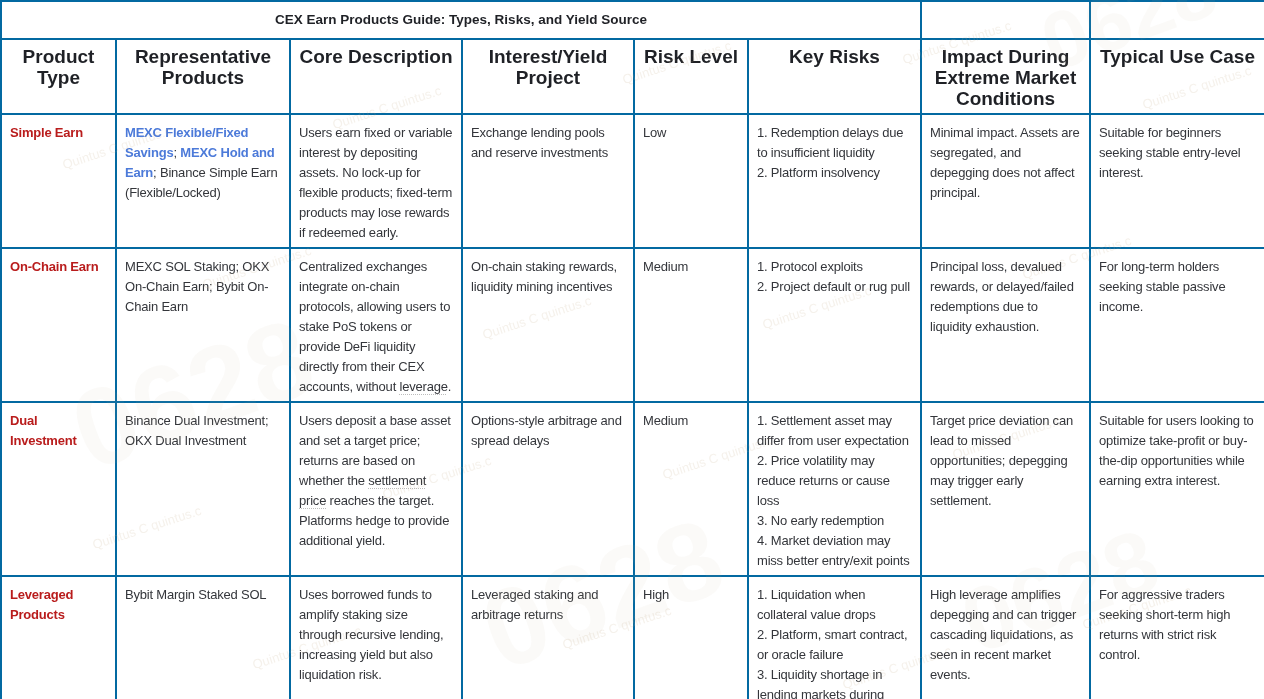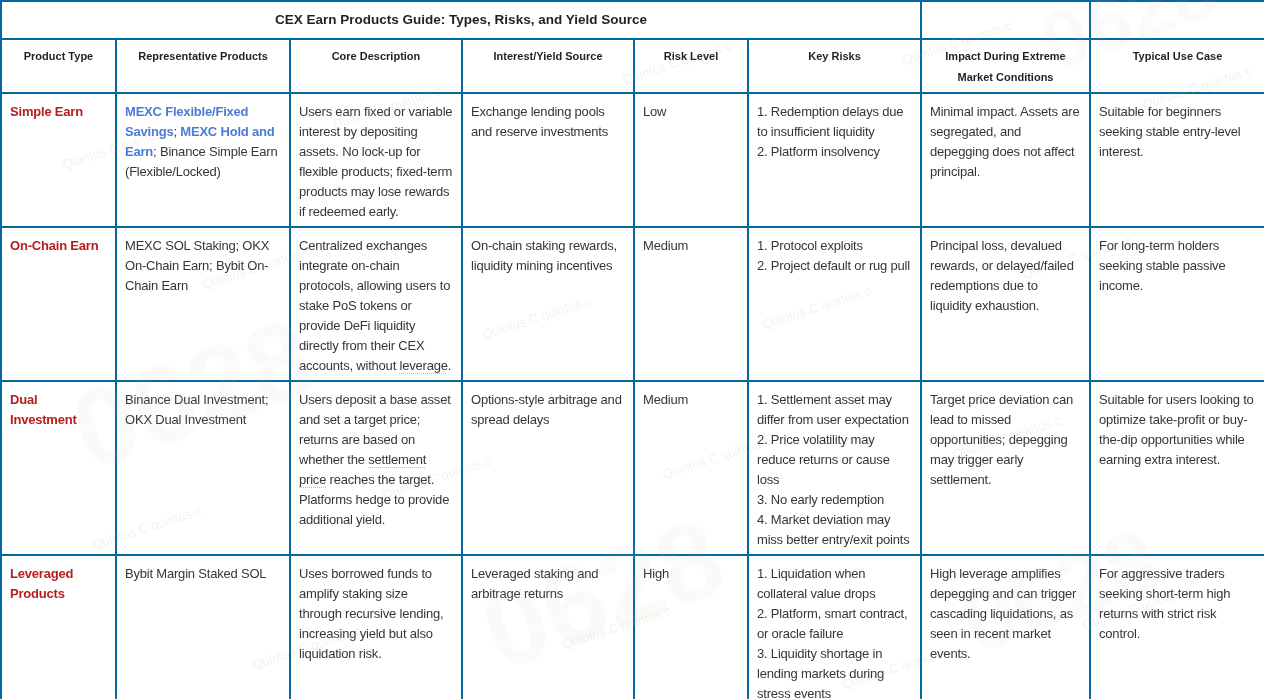--- a/index.html
+++ b/index.html
@@ -42,21 +42,21 @@
     font-size: 13.5px;
     color: #1f2126;
     letter-spacing: 0;
   }
   .header-row th {
     height: 36px;
     padding: 6px 6px 4px 6px;
     text-align: center;
     vertical-align: top;
     font-weight: 700;
-    font-size: 11px;
+    font-size: 19px;
     line-height: 21px;
     color: #1f2126;
     letter-spacing: 0;
   }
   .body-row td.cell-product-type {
     font-weight: 700;
     color: #b91c1c;
   }
   .prewrap { white-space: pre-line; }
   .seg-link { color: #4c7ad9; cursor: pointer; font-weight: bold; }
@@ -113,21 +113,21 @@
   <tbody>
     <tr class="title-row">
       <td colspan="6">CEX Earn Products Guide: Types, Risks, and Yield Source</td>
       <td></td>
       <td></td>
     </tr>
     <tr class="header-row">
       <th>Product Type</th>
       <th>Representative Products</th>
       <th>Core Description</th>
-      <th>Interest/Yield Source</th>
+      <th>Interest/Yield Project</th>
       <th>Risk Level</th>
       <th>Key Risks</th>
       <th>Impact During Extreme Market Conditions</th>
       <th>Typical Use Case</th>
     </tr>
 
     <tr class="body-row r1">
       <td class="cell-product-type">Simple Earn</td>
       <td><span class="seg-link" style="color: rgb(76, 122, 217);">MEXC Flexible/Fixed Savings</span><span>; </span><span class="seg-link" style="color: rgb(76, 122, 217);">MEXC Hold and Earn</span><span>; Binance Simple Earn (Flexible/Locked)</span></td>
       <td><span>Users earn fixed or variable interest by depositing assets. No lock-up for flexible products; fixed-term products may lose rewards if redeemed early.</span></td>

